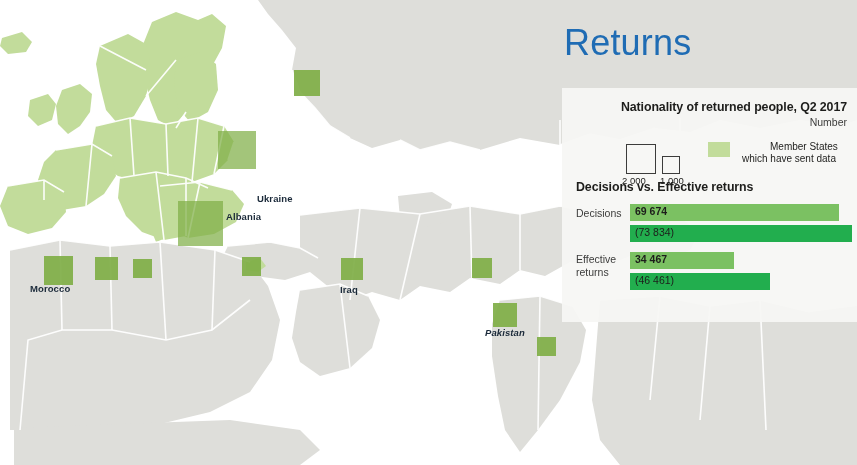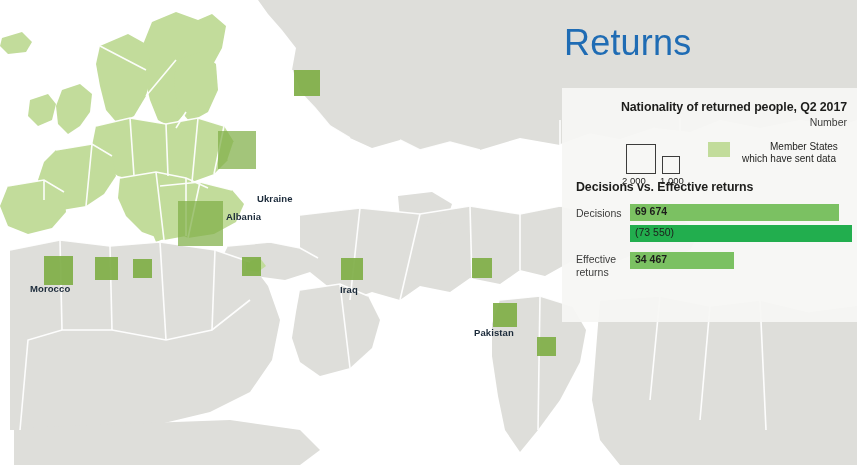--- a/index.html
+++ b/index.html
@@ -171,21 +171,21 @@
       <div class="sq" style="left: 341px; top: 258px; width: 22px; height: 22px; background: rgb(127, 174, 71);"></div>
       <div class="sq" style="left: 472px; top: 258px; width: 20px; height: 20px; background: rgb(127, 174, 71);"></div>
       <div class="sq" style="left: 493px; top: 303px; width: 24px; height: 24px; background: rgb(127, 174, 71);"></div>
       <div class="sq" style="left: 537px; top: 337px; width: 19px; height: 19px; background: rgb(127, 174, 71);"></div>
     </div>
   <div id="sqlabels">
       <div class="sq-label" style="left: 257px; top: 145px; margin-top: 48px;">Ukraine</div>
       <div class="sq-label" style="left: 226px; top: 211px;">Albania</div>
       <div class="sq-label" style="left: 30px; top: 283px;">Morocco</div>
       <div class="sq-label" style="left: 340px; top: 284px;">Iraq</div>
-      <div class="sq-label" style="left: 474px; top: 327px;">Pakistan</div>
+      <div class="sq-label" style="left: 485px; top: 327px; font-style: italic;">Pakistan</div>
     </div>
 
   <div id="title">Returns</div>
 
   <div id="panel">
 
     <div class="blk" style="top:12px;text-align:right;">
       <div class="h2">Nationality of returned people, Q2 2017</div>
       <div class="sub">Number</div>
 
@@ -202,22 +202,25 @@
     </div>
 
     <div class="blk" style="top:92px;">
       <div class="h2">Decisions vs. Effective returns</div>
       <div class="barrow" id="bars" style="margin-top:10px;height:110px;">
           <div class="bar-label" style="top: 3px;">Decisions</div>
           <div class="bar light" style="left: 54px; top: 0px; width: 209px; background: rgb(123, 193, 98); text-align: center;">
             <span class="bar-val">69 674</span>
           </div>
           <div class="bar dark" style="left: 54px; top: 21px; width: 222px; background: rgb(34, 174, 78);">
-            <span class="bar-val paren">(73 550)</span>
+            <span class="bar-val paren">(73 834)</span>
           </div>
           <div class="bar-label" style="top: 49px;">Effective<br>returns</div>
           <div class="bar light" style="left: 54px; top: 48px; width: 104px; background: rgb(123, 193, 98);">
             <span class="bar-val">34 467</span>
           </div>
+          <div class="bar dark" style="left: 54px; top: 69px; width: 140px; background: rgb(34, 174, 78);">
+            <span class="bar-val paren">(46 461)</span>
+          </div>
         </div>
     </div>
   </div>
 </div>
 
 </body></html>

